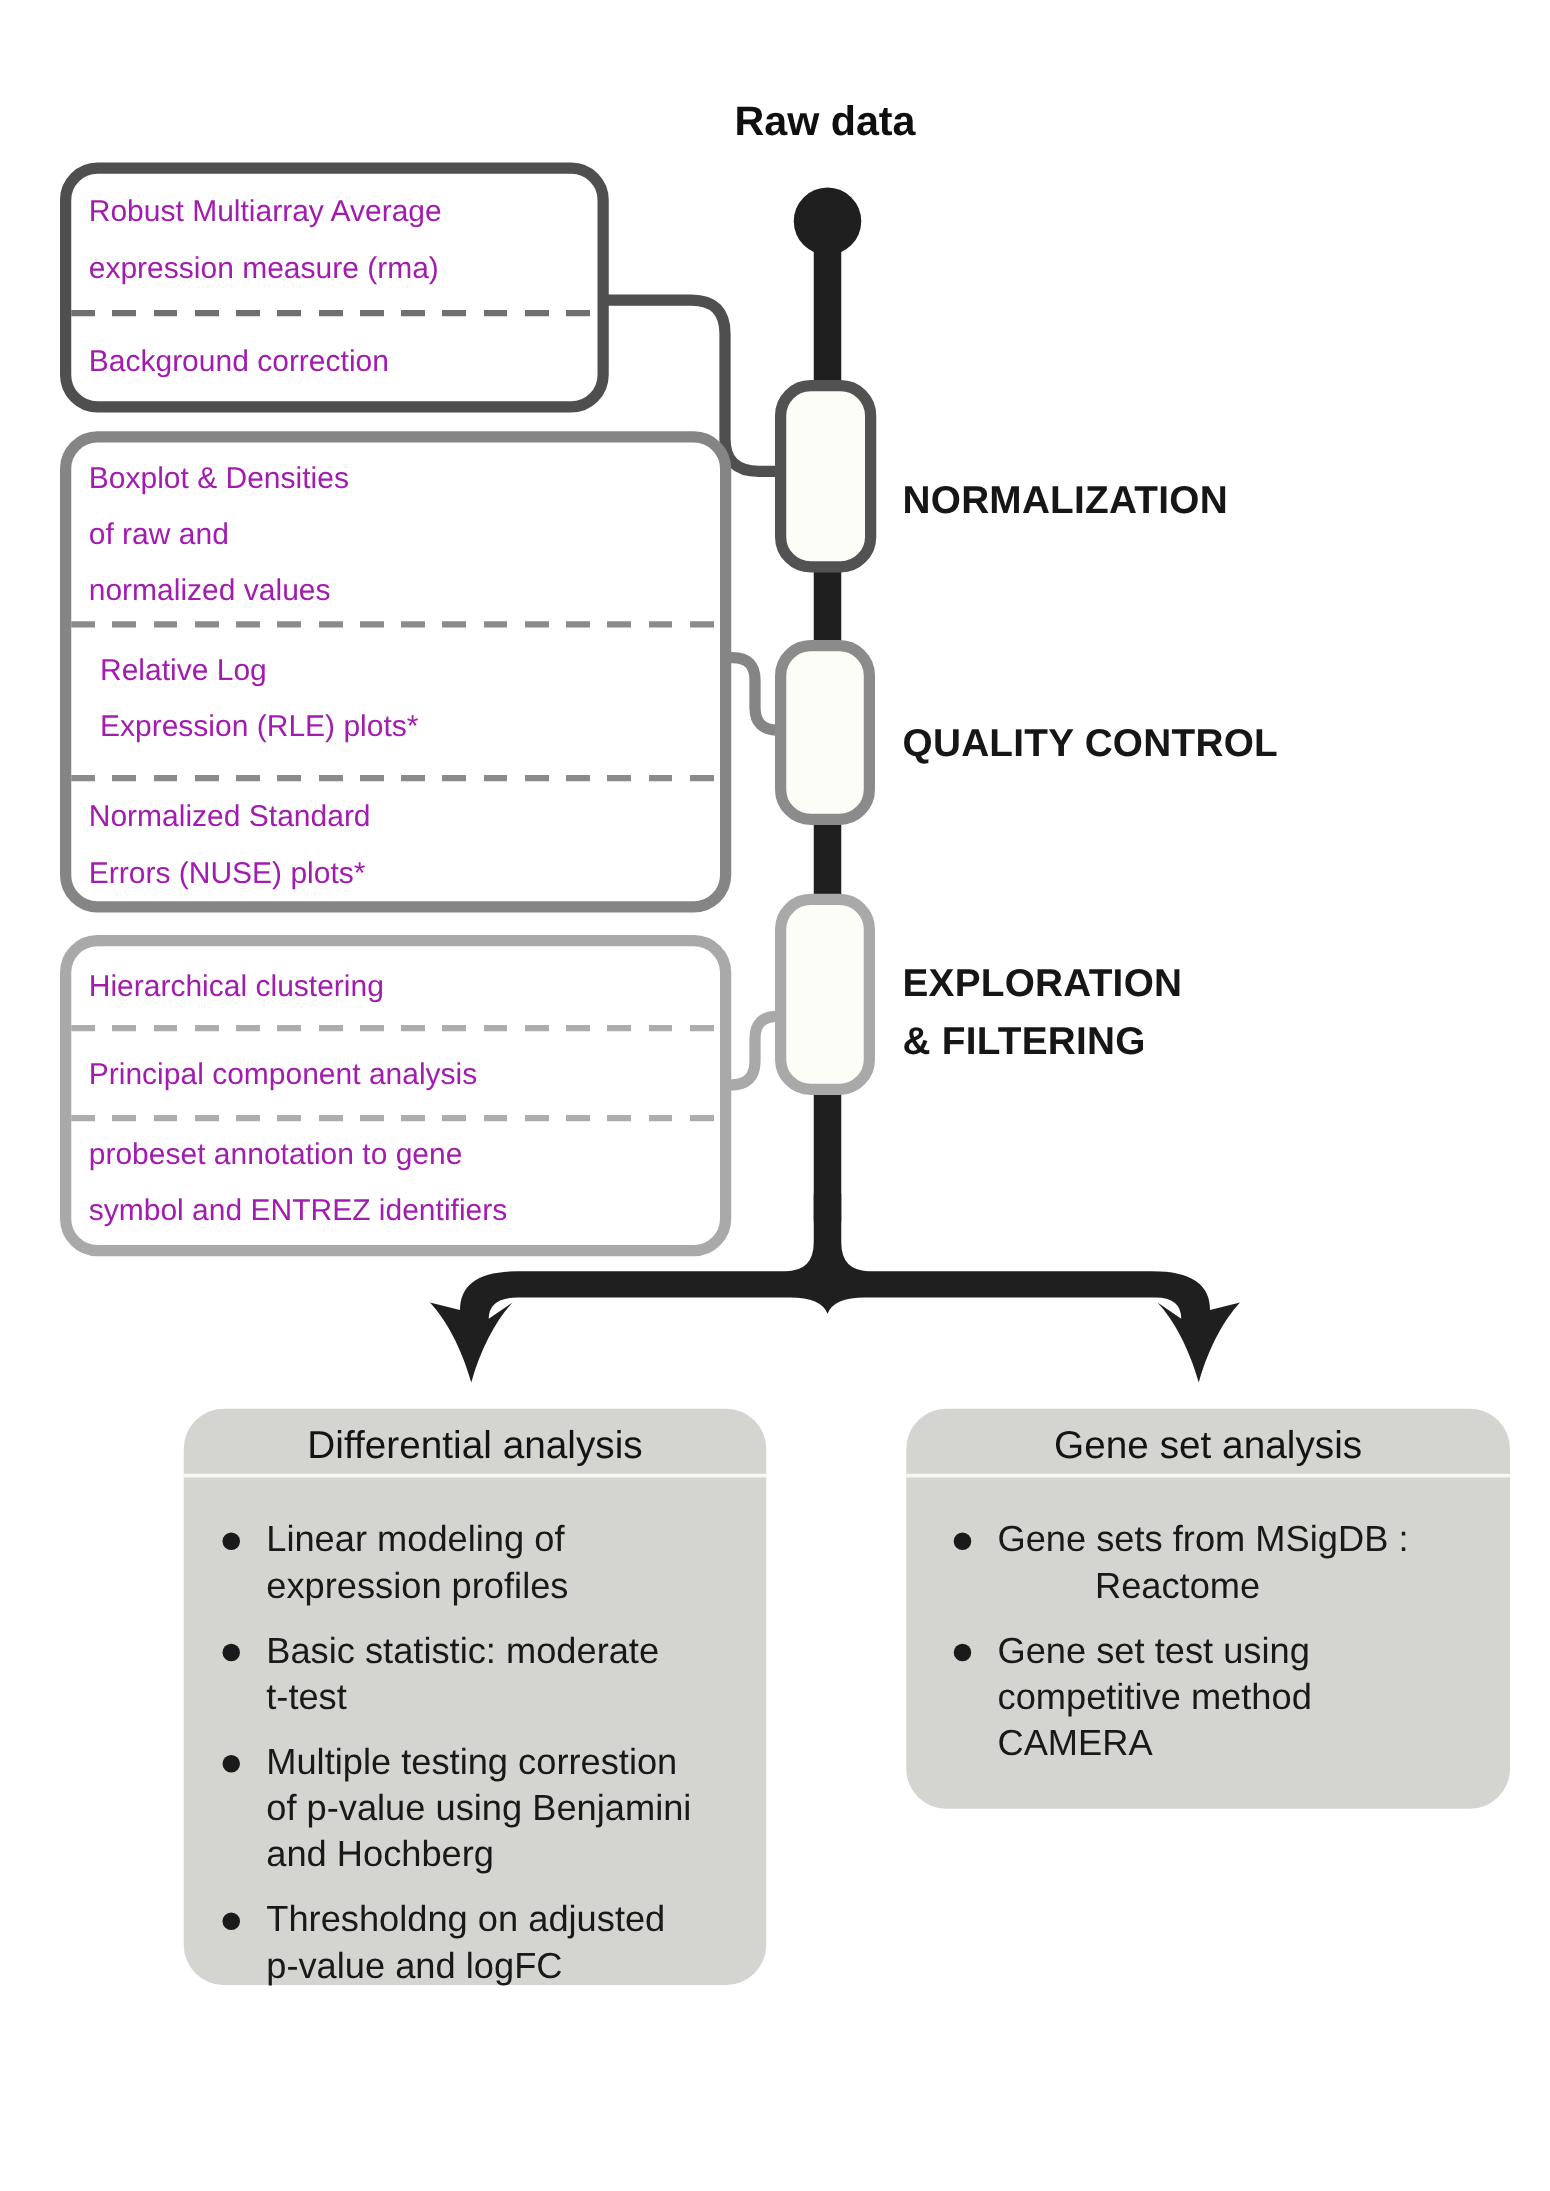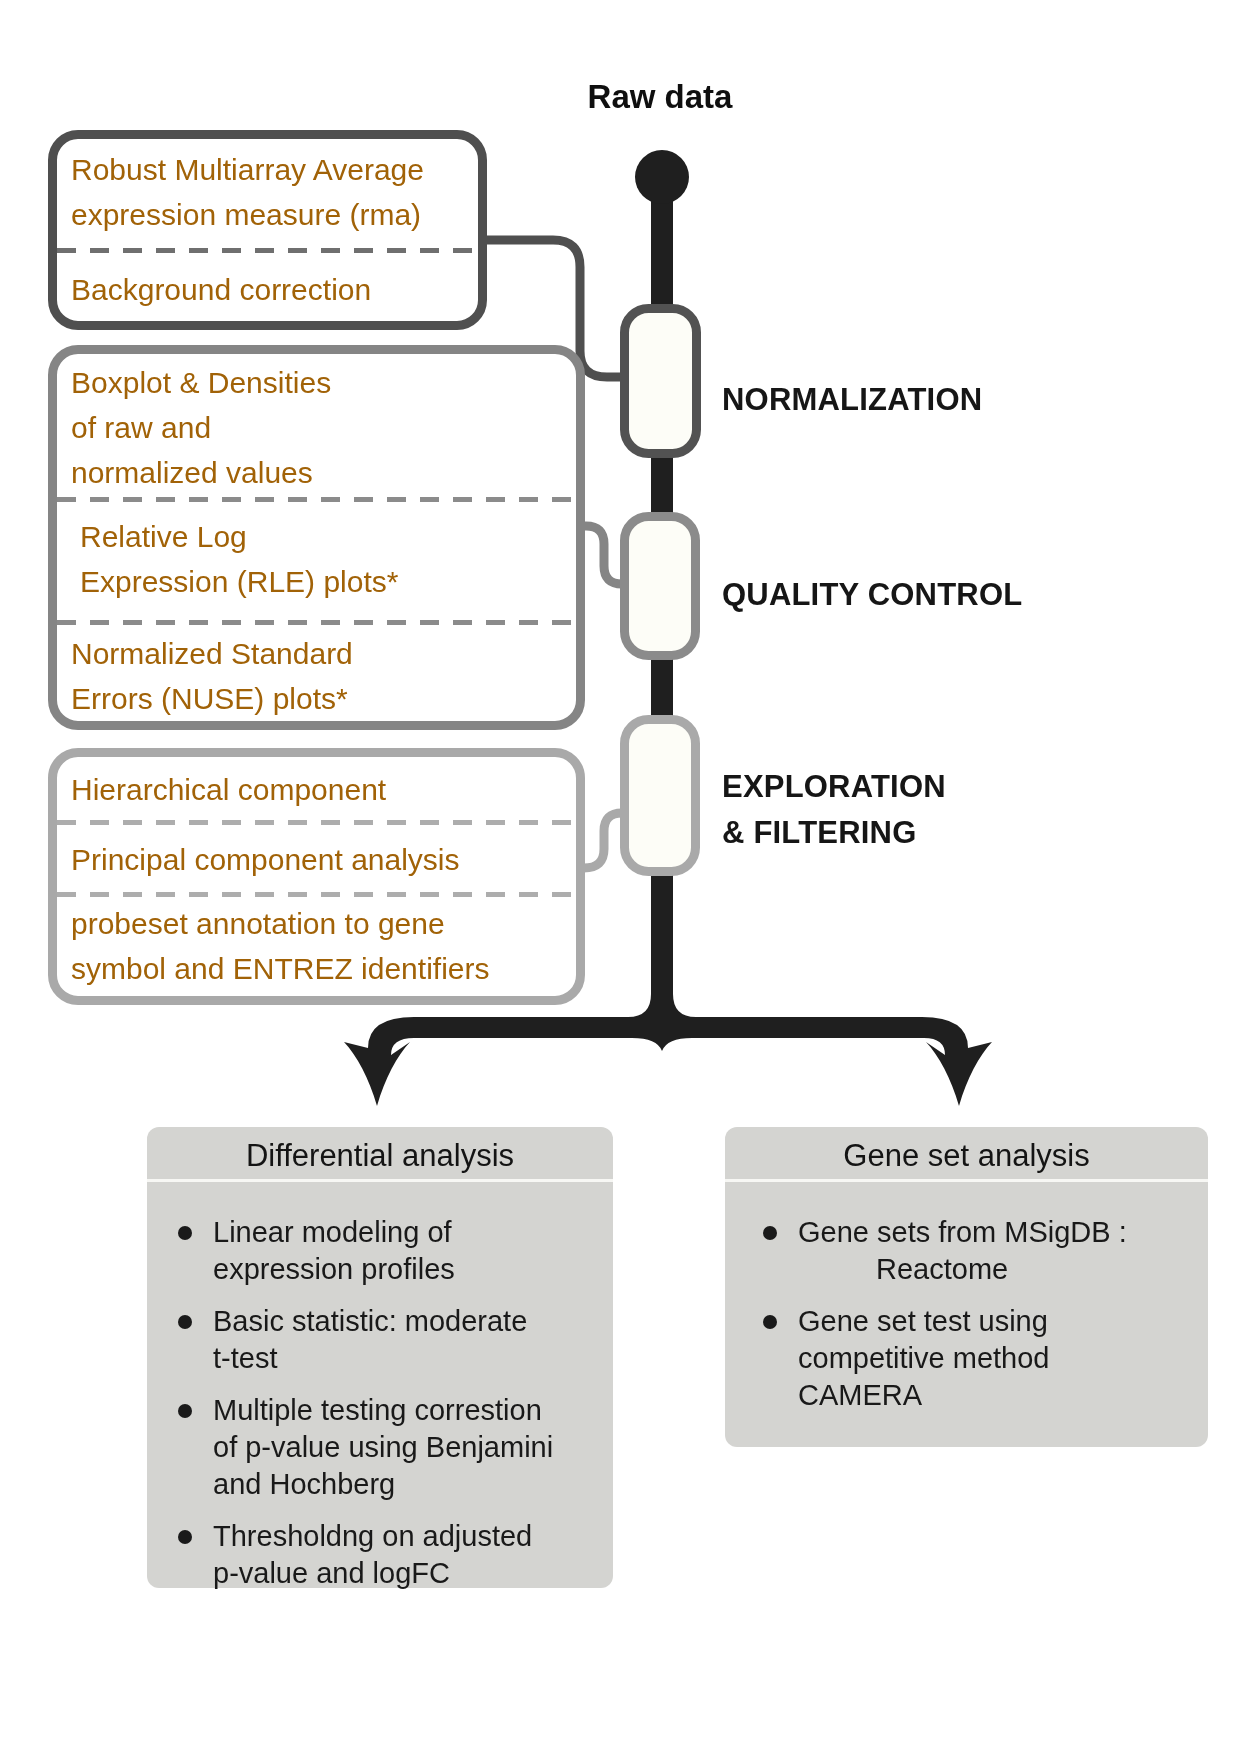--- a/index.html
+++ b/index.html
@@ -10,21 +10,21 @@
   #wire{position:absolute;left:0;top:0;z-index:0;}
 
   .raw-label{
     position:absolute;left:540px;top:78px;width:240px;text-align:center;
     font-size:33px;font-weight:bold;color:#0f0f0f;z-index:2;
   }
 
   
   .stepbox{
     position:absolute;left:48px;background:#ffffff;border-radius:30px;
-    box-sizing:border-box;z-index:2;color:#a16207;font-size:30px;line-height:45px;
+    box-sizing:border-box;z-index:2;color:#a21caf;font-size:24px;line-height:45px;
   }
   .box1{top:130px;width:439px;height:200px;border:9px solid #4f4f4f;}
   .box2{top:345px;width:537px;height:385px;border:9px solid #858585;}
   .box3{top:748px;width:537px;height:257px;border:9px solid #a9a9a9;}
   .row{box-sizing:border-box;padding-left:14px;overflow:hidden;}
   .b1r1{height:109px;padding-top:8px;}
   .b1r2{padding-top:14px;}
   .b2r1{height:143px;padding-top:6px;}
   .b2r2{height:118px;padding-top:12px;padding-left:23px;}
   .b2r3{padding-top:6px;}
@@ -40,21 +40,21 @@
   .stage-label{
     position:absolute;left:722px;font-size:31px;font-weight:bold;color:#161616;
     line-height:46px;z-index:2;letter-spacing:0.2px;
   }
   .sl1{top:377px;}
   .sl2{top:572px;}
   .sl3{top:764px;}
 
   
   .panel{
-    position:absolute;background:#d4d4d1;border-radius:12px;z-index:2;
+    position:absolute;background:#d4d4d1;border-radius:32px;z-index:2;
     box-sizing:border-box;
   }
   .panelL{left:147px;top:1127px;width:466px;height:461px;}
   .panelR{left:725px;top:1127px;width:483px;height:320px;}
   .panel-header{
     height:52px;line-height:58px;text-align:center;font-size:31px;color:#141414;
     border-bottom:3px solid #f7f7f4;
   }
   .panel-body{padding:16px 8px 0 28px;margin-top:16px;}
   .panelR .panel-body{padding-left:35px;}
@@ -119,21 +119,21 @@
   </div>
   <div class="dash dash2"></div>
   <div class="row b2r3">
     <div>Normalized Standard</div>
     <div>Errors (NUSE) plots*</div>
   </div>
 </div>
 
 <div class="stepbox box3">
   <div class="row b3r1">
-    <div>Hierarchical component</div>
+    <div>Hierarchical clustering</div>
   </div>
   <div class="dash dash3"></div>
   <div class="row b3r2">
     <div>Principal component analysis</div>
   </div>
   <div class="dash dash3"></div>
   <div class="row b3r3">
     <div>probeset annotation to gene</div>
     <div>symbol and ENTREZ identifiers</div>
   </div>

